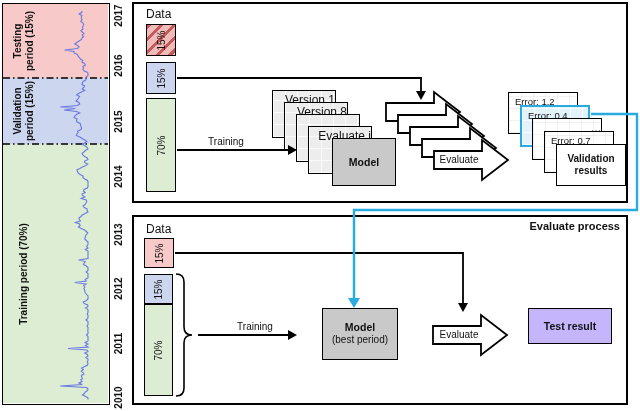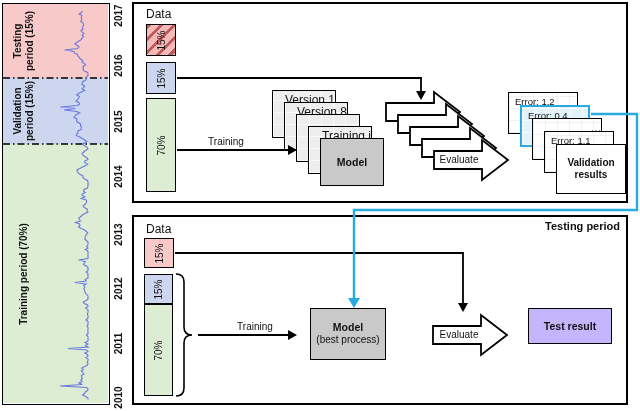--- a/index.html
+++ b/index.html
@@ -20,21 +20,21 @@
             background-color:#ededed;
             background-image:repeating-linear-gradient(0deg,rgba(255,255,255,.7) 0 1px,transparent 1px 12px),
                              repeating-linear-gradient(90deg,rgba(255,255,255,.7) 0 1px,transparent 1px 12px);}
   .errbox{background-color:#fff;
           background-image:repeating-linear-gradient(0deg,rgba(0,0,0,.05) 0 1px,transparent 1px 12px),
                            repeating-linear-gradient(90deg,rgba(0,0,0,.05) 0 1px,transparent 1px 12px);}
   .selbox{border:2.5px solid #29abe2;background-color:#e2f3fc;}
   .slabel{position:absolute;top:2px;left:0;right:0;text-align:right;font-size:12px;white-space:nowrap;}
   .elabel{position:absolute;top:3px;left:6px;font-size:9.5px;white-space:nowrap;}
   .frontbox{display:flex;align-items:center;justify-content:center;text-align:center;}
-  .graybox{background:#c9c9c9;}
+  .graybox{background:#c9c9c9;margin-left:12px;}
   .vflex{position:absolute;display:flex;align-items:center;justify-content:center;}
   .bandlbl{transform:rotate(-90deg);white-space:nowrap;text-align:center;
            font-size:10px;font-weight:bold;line-height:1.2;}
   .year{position:absolute;width:34px;text-align:center;font-size:10px;font-weight:bold;
         transform:rotate(-90deg);}
   .txtlbl{position:absolute;font-size:10px;text-align:center;white-space:nowrap;}
   .barrow{position:absolute;overflow:visible;}
   svg{display:block;}
 </style>
 </head>
@@ -93,21 +93,21 @@
   <div class="stackbox" style="left:272px;top:90px;width:64px;height:48px;">
     <div class="slabel">Version 1</div>
   </div>
   <div class="stackbox" style="left:284px;top:102px;width:64px;height:48px;">
     <div class="slabel">Version 8</div>
   </div>
   <div class="stackbox" style="left:296px;top:114px;width:64px;height:48px;">
     <div class="slabel">...</div>
   </div>
   <div class="stackbox" style="left:308px;top:126px;width:64px;height:48px;">
-    <div class="slabel">Training i</div>
+    <div class="slabel">Evaluate i</div>
   </div>
   <div class="stackbox frontbox graybox" style="left:320px;top:138px;width:64px;height:48px;background-image:none;">
     <span style="font-size:10.5px;font-weight:bold;">Model</span>
   </div>
 
   <svg class="barrow" style="left:386px;top:90px;" width="74" height="44" viewBox="0 0 74 44">
     <polygon points="0,13 48,13 48,2 74,22 48,42 48,31 0,31" fill="#fff" stroke="#000" stroke-width="1.8"></polygon>
     </svg>
   <svg class="barrow" style="left:398px;top:102px;" width="74" height="44" viewBox="0 0 74 44">
     <polygon points="0,13 48,13 48,2 74,22 48,42 48,31 0,31" fill="#fff" stroke="#000" stroke-width="1.8"></polygon>
@@ -126,28 +126,28 @@
   <div class="stackbox errbox" style="left:508px;top:92px;width:70px;height:42px;">
     <div class="elabel">Error: 1.2</div>
   </div>
   <div class="stackbox selbox" style="left:520px;top:105px;width:70px;height:42px;">
     <div class="elabel">Error: 0.4</div>
   </div>
   <div class="stackbox errbox" style="left:532px;top:118px;width:70px;height:42px;">
     <div class="slabel">...</div>
   </div>
   <div class="stackbox errbox" style="left:544px;top:131px;width:70px;height:42px;">
-    <div class="elabel">Error: 1.1</div>
+    <div class="elabel">Error: 0.7</div>
   </div>
-  <div class="stackbox frontbox" style="left:556px;top:144px;width:70px;height:50px;background-color:#fff;background-image:none;">
+  <div class="stackbox frontbox" style="left:556px;top:144px;width:70px;height:42px;background-color:#fff;background-image:none;">
     <span style="font-size:10px;font-weight:bold;line-height:1.25;">Validation results</span>
   </div>
 
   <div class="panel" style="left:132px;top:215px;width:496px;height:190px;"></div>
-  <div class="ptitle" style="right:20px;top:220px;">Testing period</div>
+  <div class="ptitle" style="right:20px;top:220px;">Evaluate process</div>
   <div class="datalbl" style="left:146px;top:222px;">Data</div>
 
   <div class="box pink" style="left:144px;top:238px;width:30px;height:30px;">
     <span class="vtext">15%</span>
   </div>
   <div class="box blue" style="left:144px;top:274px;width:29px;height:30px;">
     <span class="vtext">15%</span>
   </div>
   <div class="box green" style="left:144px;top:304px;width:29px;height:92px;">
     <span class="vtext">70%</span>
@@ -155,21 +155,21 @@
 
   <svg class="abs" style="left:174px;top:272px;" width="22" height="126" viewBox="0 0 22 126">
     <path d="M2,2 Q10,2 10,10 L10,55 Q10,63 18,63 Q10,63 10,71 L10,116 Q10,124 2,124" fill="none" stroke="#000" stroke-width="1.6"></path>
   </svg>
 
   <div class="txtlbl" style="left:225px;top:321px;width:60px;">Training</div>
 
   <div class="box graybox frontbox" style="left:310px;top:308px;width:76px;height:52px;">
     <div style="text-align:center;line-height:1.25;">
       <div style="font-size:10.5px;font-weight:bold;">Model</div>
-      <div style="font-size:10px;">(best process)</div>
+      <div style="font-size:10px;">(best period)</div>
     </div>
   </div>
 
   <svg class="barrow" style="left:433px;top:313px;" width="74" height="44" viewBox="0 0 74 44">
     <polygon points="0,13 48,13 48,2 74,22 48,42 48,31 0,31" fill="#fff" stroke="#000" stroke-width="1.8"></polygon>
     </svg>
   <div class="txtlbl" style="left:436px;top:329px;width:46px;">Evaluate</div>
 
   <div class="box frontbox" style="left:528px;top:308px;width:84px;height:36px;background:#c4b5fd;">
     <span style="font-size:10.5px;font-weight:bold;">Test result</span>

